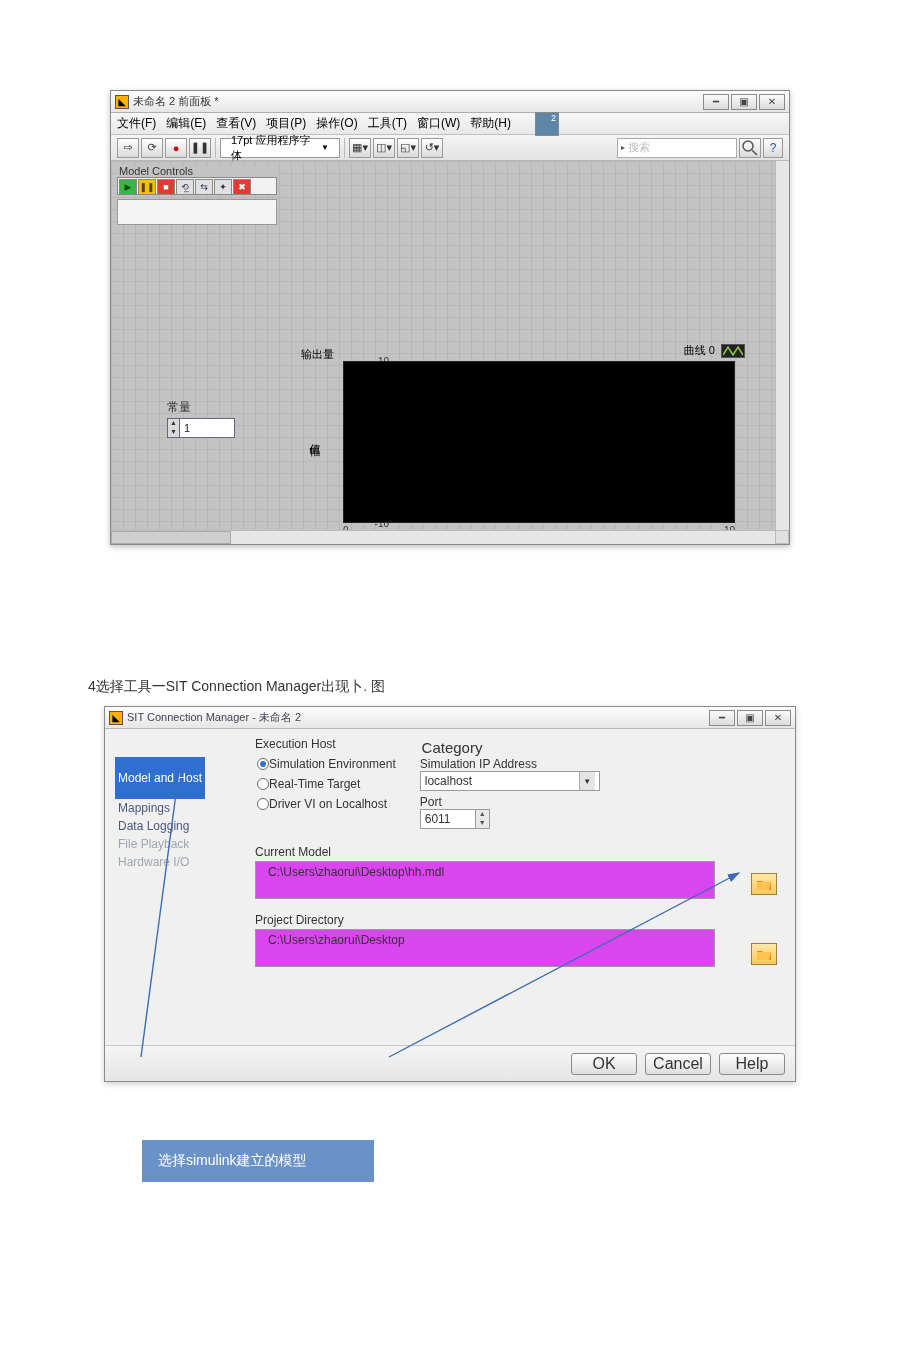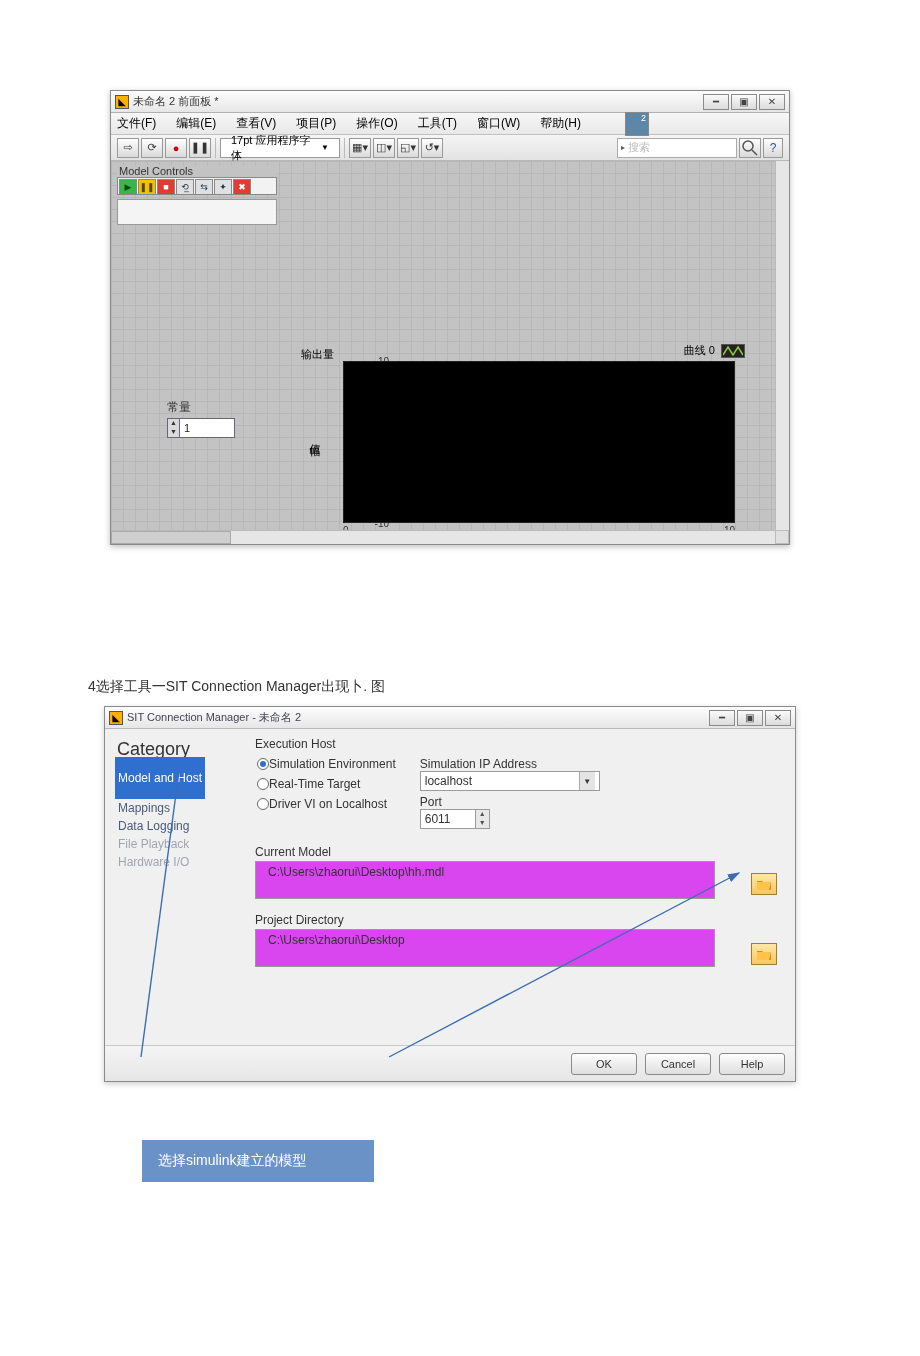--- a/index.html
+++ b/index.html
@@ -45,21 +45,21 @@
     font-size: 10px;
     text-align: center; line-height: 14px;
     color:#444;
   }
   .lv-menubar {
     height: 22px;
     background: linear-gradient(#f7f7f7,#e8e8e8);
     border-bottom: 1px solid #c0c0c0;
     display: flex; align-items: center;
     padding: 0 6px;
-    gap: 20px;
+    gap: 10px;
     font-size: 12px;
   }
   .lv-toolbar {
     height: 26px;
     background: linear-gradient(#f5f5f5,#e2e2e2);
     border-bottom: 1px solid #b8b8b8;
     display: flex; align-items: center;
     padding: 0 6px;
     gap: 2px;
   }
@@ -228,21 +228,21 @@
     font-size:11px;color:#445;
   }
   .sit-titlebar .app-icon{
     width:14px;height:14px;background:#FFB000;border:1px solid #555;margin-right:4px;
     display:inline-flex;align-items:center;justify-content:center;font-size:9px;color:#000;font-weight:bold;
   }
   .sit-body{
     position:absolute;left:0;right:0;top:22px;bottom:36px;
     padding:8px;
   }
-  .cat-lbl{font-size:18px;color:#333;margin:2px 0 2px 4px;}
+  .cat-lbl{font-size:15px;color:#333;margin:2px 0 2px 4px;text-align:center;}
   .cat-list{
     position:absolute;left:10px;top:28px;width:130px;
     font-size:12px;line-height:18px;
   }
   .cat-list .sel{background:#2F6FD0;color:#fff;padding:12px 3px;display:inline-block;}
   .cat-list .item{color:#4a5a7a;padding:0 3px;}
   .cat-list .dim{color:#A0A6B0;padding:0 3px;}
   .sit-right{
     position:absolute;left:150px;right:12px;top:8px;bottom:0;
   }
@@ -291,21 +291,21 @@
   .sit-footer{
     position:absolute;left:0;right:0;bottom:0;height:36px;
     border-top:1px solid #c8c8c8;
     background:linear-gradient(#f4f4f4,#e6e6e6);
     display:flex;justify-content:flex-end;align-items:center;
     gap:8px;padding-right:10px;
   }
   .btn{
     width:66px;height:22px;border:1px solid #8a8a8a;border-radius:3px;
     background:linear-gradient(#fefefe,#dedede);
-    font-size:11px;text-align:center;line-height:20px;color:#333;
+    font-size:16px;text-align:center;line-height:20px;color:#333;
   }
   
   .svg-overlay{
     position:absolute;left:0;top:0;width:100%;height:100%;
     pointer-events:none;
   }
   
   .callout{
     position:absolute;left:142px;top:1140px;
     width:232px;height:42px;

